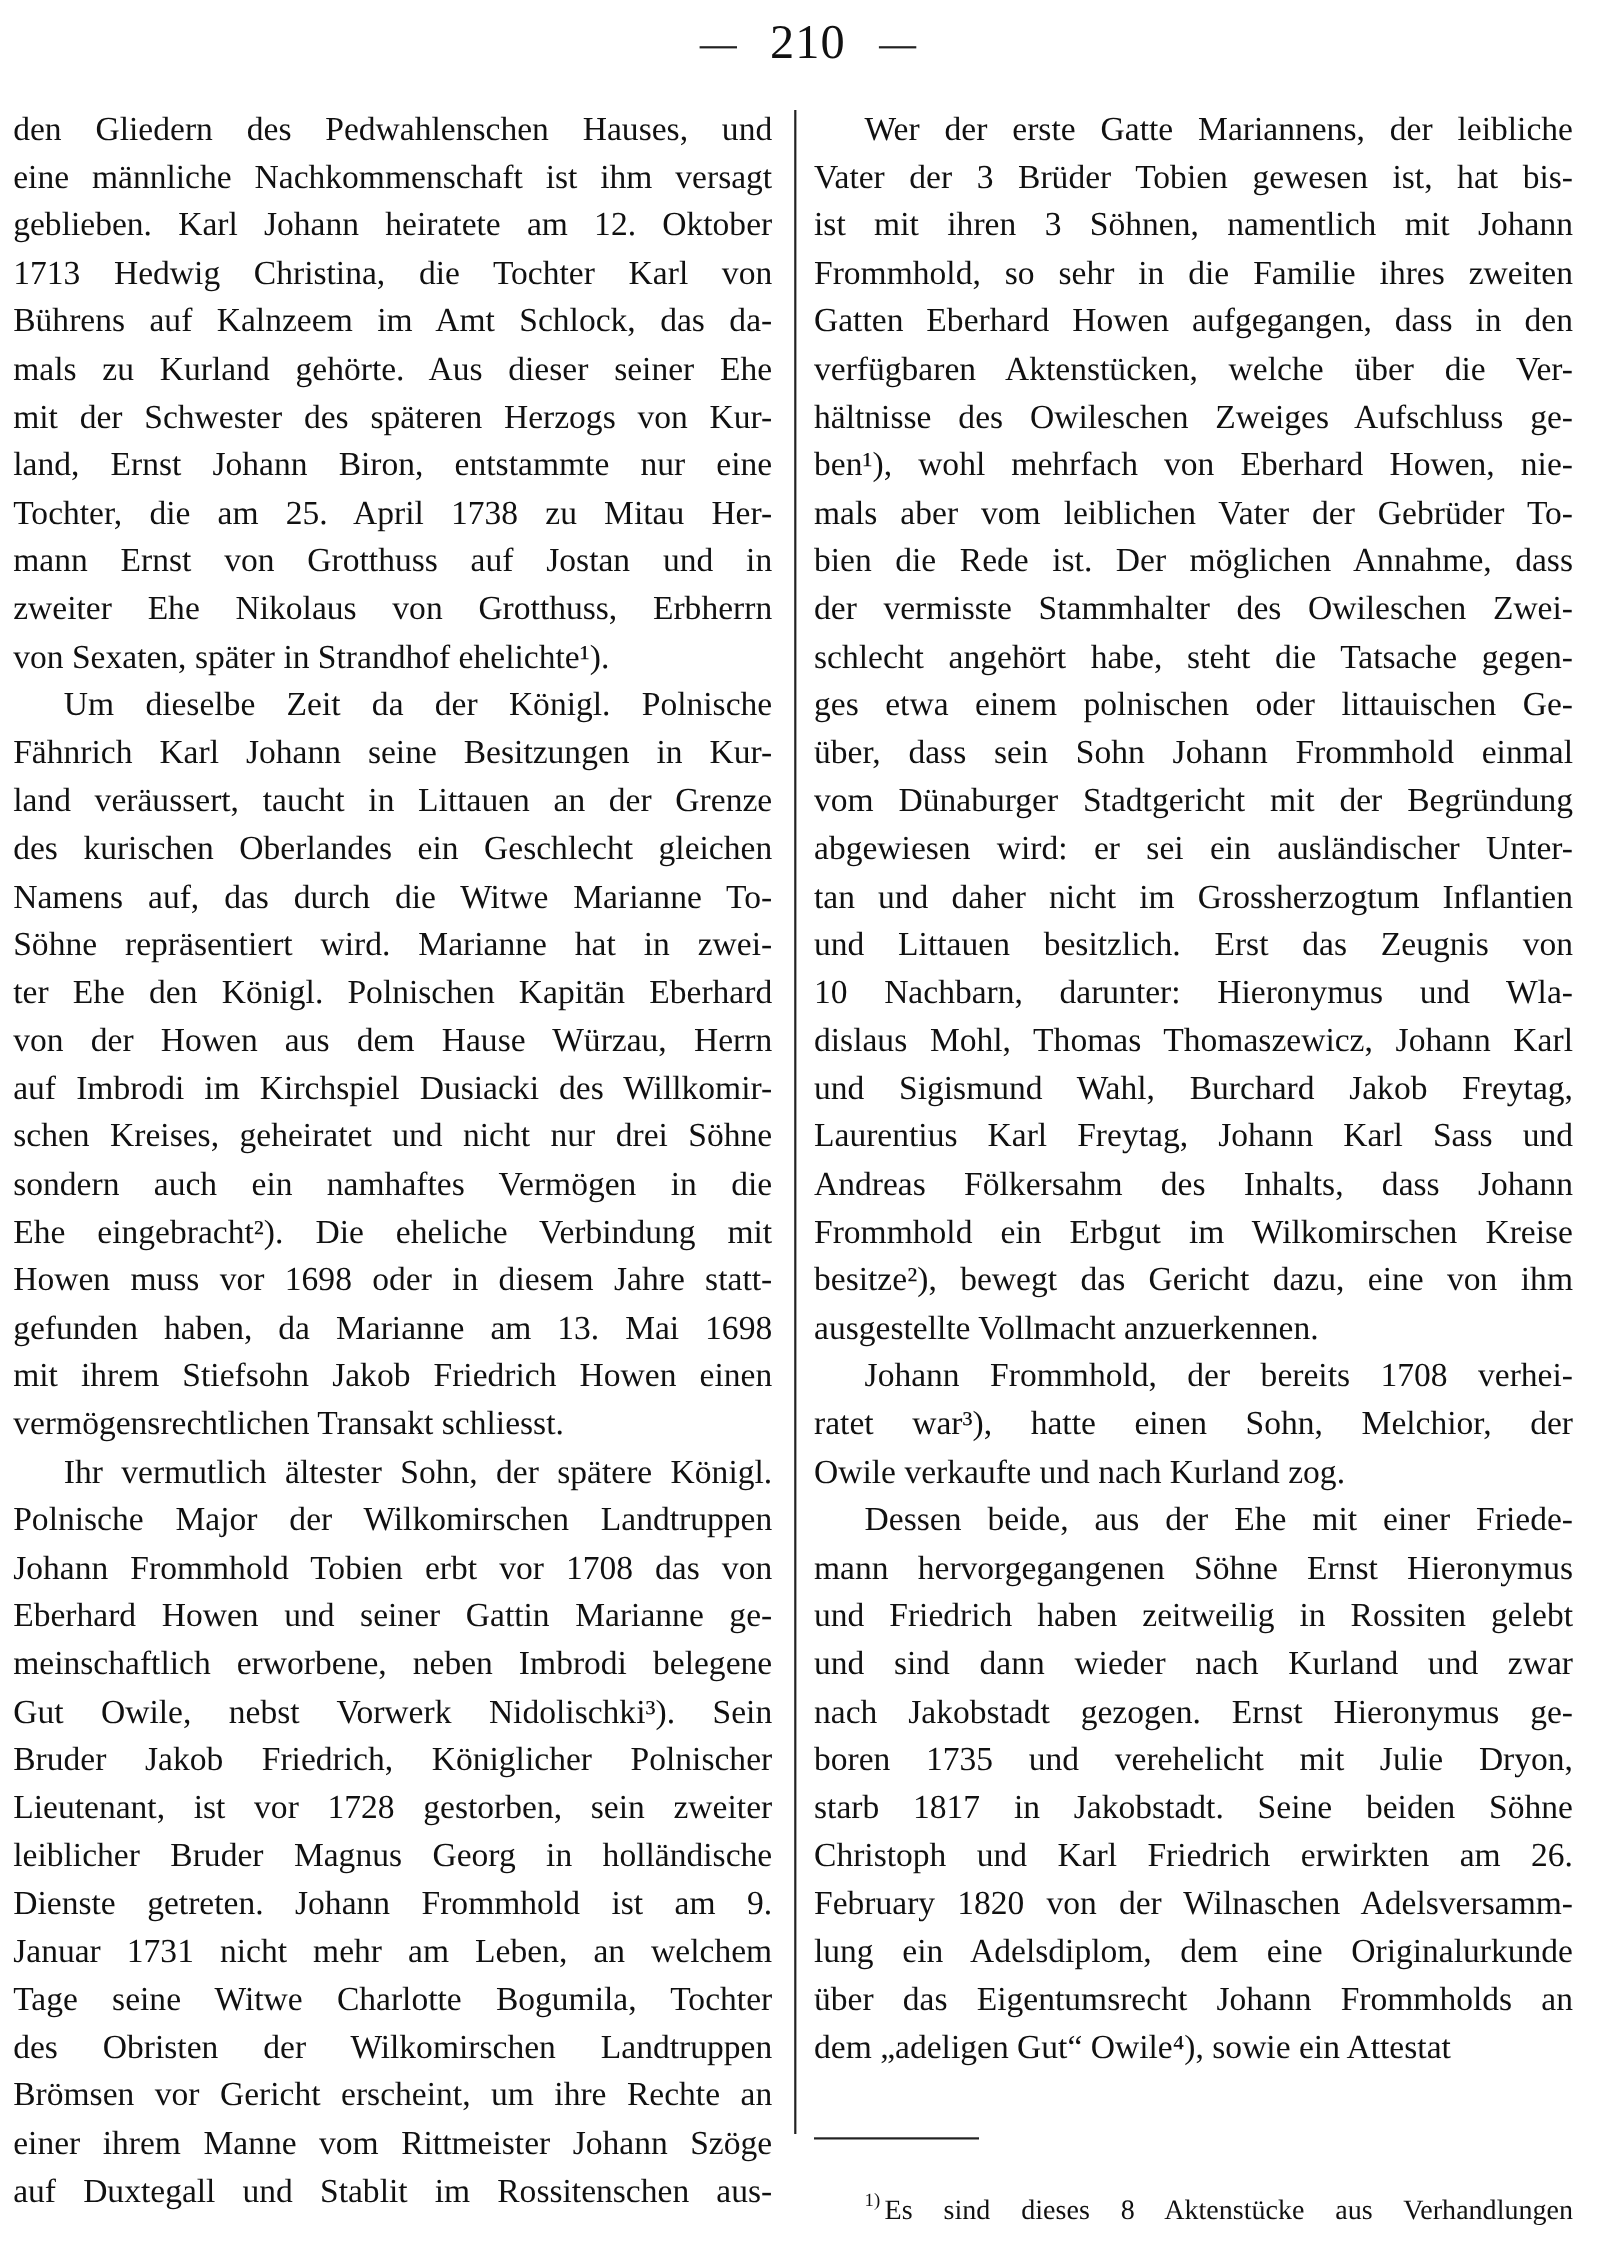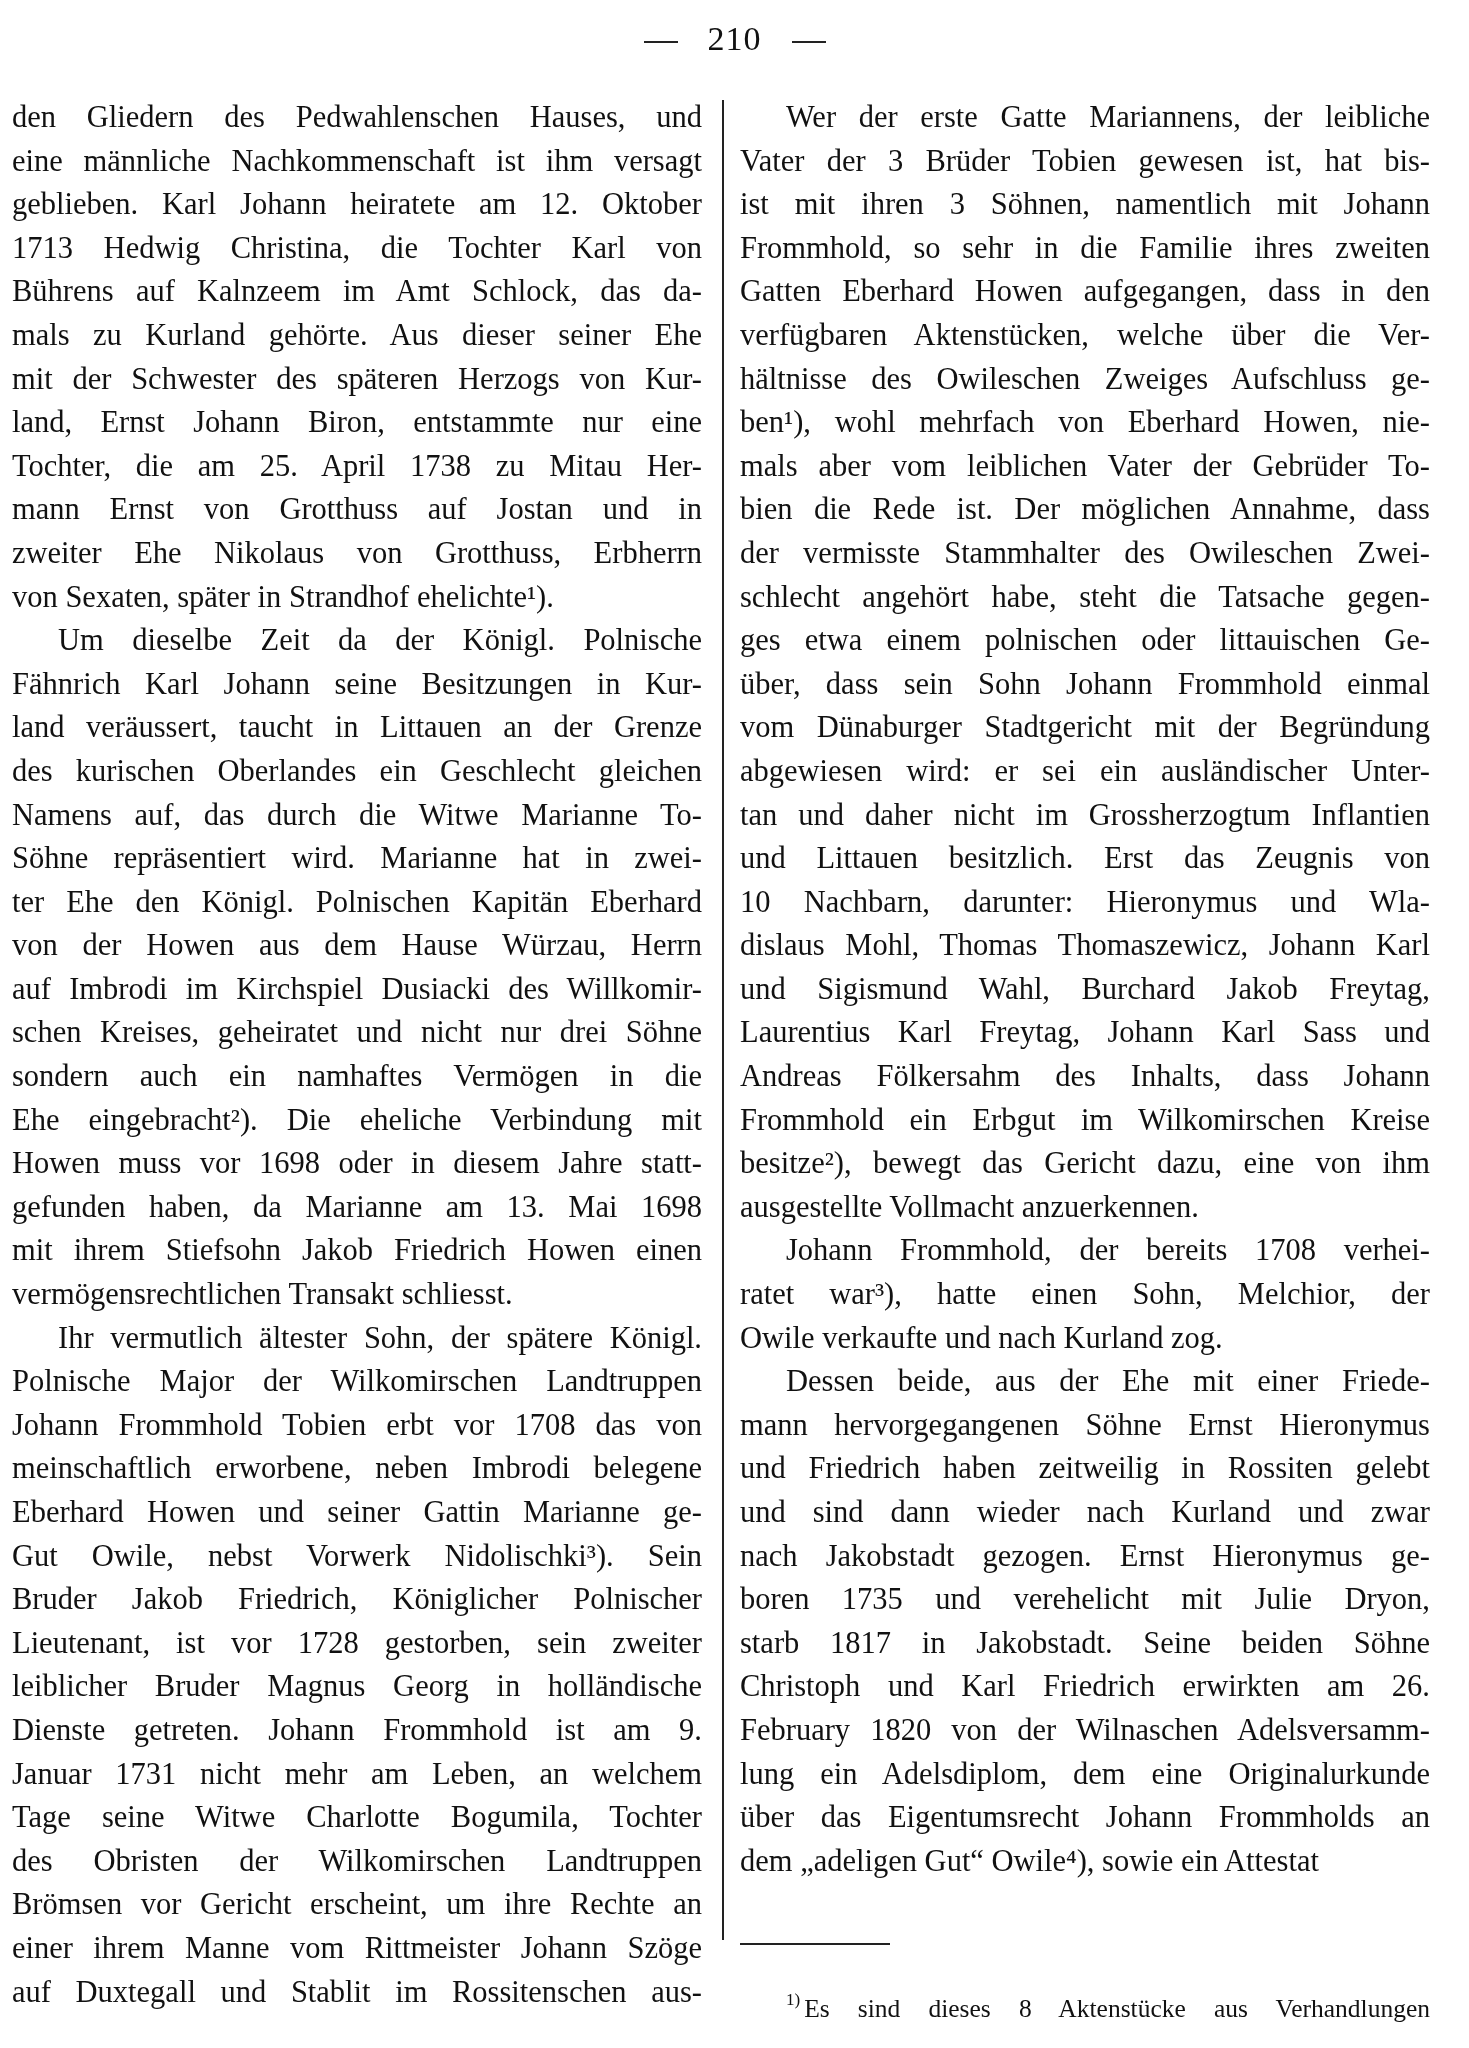--- a/index.html
+++ b/index.html
@@ -2,21 +2,21 @@
 <html><head>
 <meta charset="utf-8">
 <style>
   html, body { margin: 0; padding: 0; background: #ffffff; }
   body {
     width: 1469px; height: 2048px; position: relative; overflow: hidden;
     font-family: "Liberation Serif", "DejaVu Serif", serif; color: #111111;
   }
   .page-header {
     position: absolute; top: 14px; left: 0; width: 1469px; text-align: center;
-    font-size: 34px; line-height: 50px; letter-spacing: 1px;
+    font-size: 44px; line-height: 50px; letter-spacing: 1px;
   }
   .page-header .dash { display: inline-block; width: 34px; border-top: 2px solid #222; vertical-align: middle; margin: 0 30px; }
   .col {
     position: absolute; top: 96px; width: 690px;
   }
   .col-left { left: 12px; }
   .col-right { left: 740px; }
   .divider {
     position: absolute; left: 722px; top: 100px; height: 1840px; border-left: 2px solid #222;
   }
@@ -70,22 +70,22 @@
       <p class="row line">schen Kreises, geheiratet und nicht nur drei Söhne</p>
       <p class="row line">sondern auch ein namhaftes Vermögen in die</p>
       <p class="row line">Ehe eingebracht²). Die eheliche Verbindung mit</p>
       <p class="row line">Howen muss vor 1698 oder in diesem Jahre statt-</p>
       <p class="row line">gefunden haben, da Marianne am 13. Mai 1698</p>
       <p class="row line">mit ihrem Stiefsohn Jakob Friedrich Howen einen</p>
       <p class="row">vermögensrechtlichen Transakt schliesst.</p>
       <p class="row indent line">Ihr vermutlich ältester Sohn, der spätere Königl.</p>
       <p class="row line">Polnische Major der Wilkomirschen Landtruppen</p>
       <p class="row line">Johann Frommhold Tobien erbt vor 1708 das von</p>
+      <p class="row line">Eberhard Howen und seiner Gattin Marianne ge-</p>
       <p class="row line">meinschaftlich erworbene, neben Imbrodi belegene</p>
-      <p class="row line">Eberhard Howen und seiner Gattin Marianne ge-</p>
       <p class="row line">Gut Owile, nebst Vorwerk Nidolischki³). Sein</p>
       <p class="row line">Bruder Jakob Friedrich, Königlicher Polnischer</p>
       <p class="row line">Lieutenant, ist vor 1728 gestorben, sein zweiter</p>
       <p class="row line">leiblicher Bruder Magnus Georg in holländische</p>
       <p class="row line">Dienste getreten. Johann Frommhold ist am 9.</p>
       <p class="row line">Januar 1731 nicht mehr am Leben, an welchem</p>
       <p class="row line">Tage seine Witwe Charlotte Bogumila, Tochter</p>
       <p class="row line">des Obristen der Wilkomirschen Landtruppen</p>
       <p class="row line">Brömsen vor Gericht erscheint, um ihre Rechte an</p>
       <p class="row line">einer ihrem Manne vom Rittmeister Johann Szöge</p>

